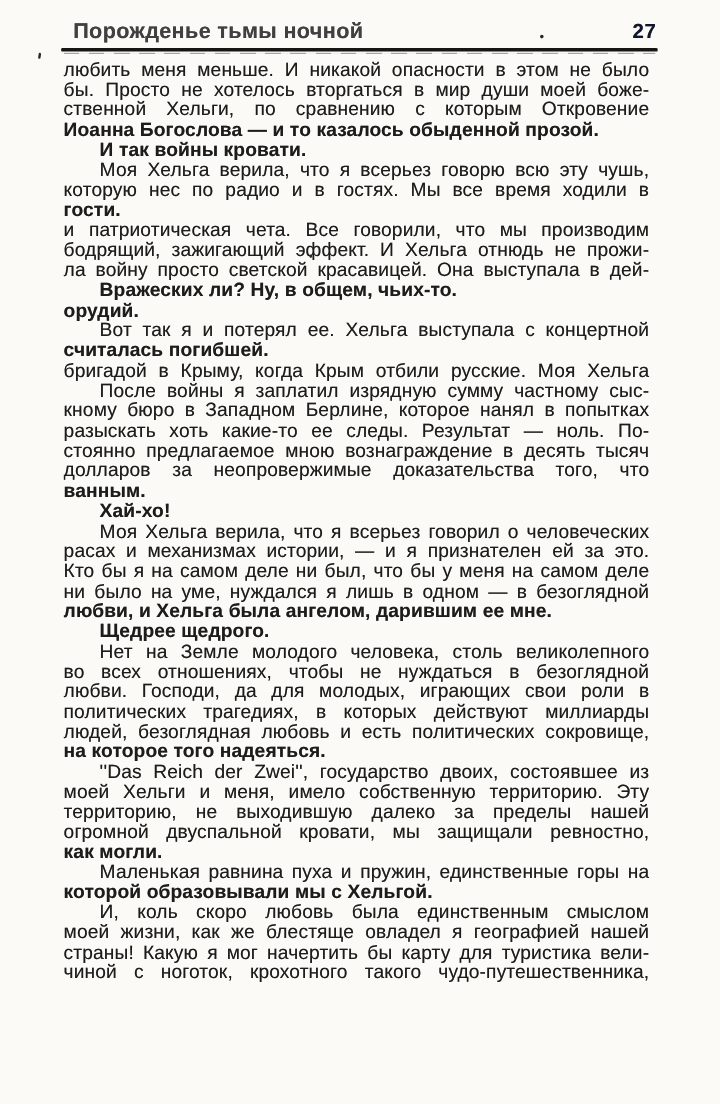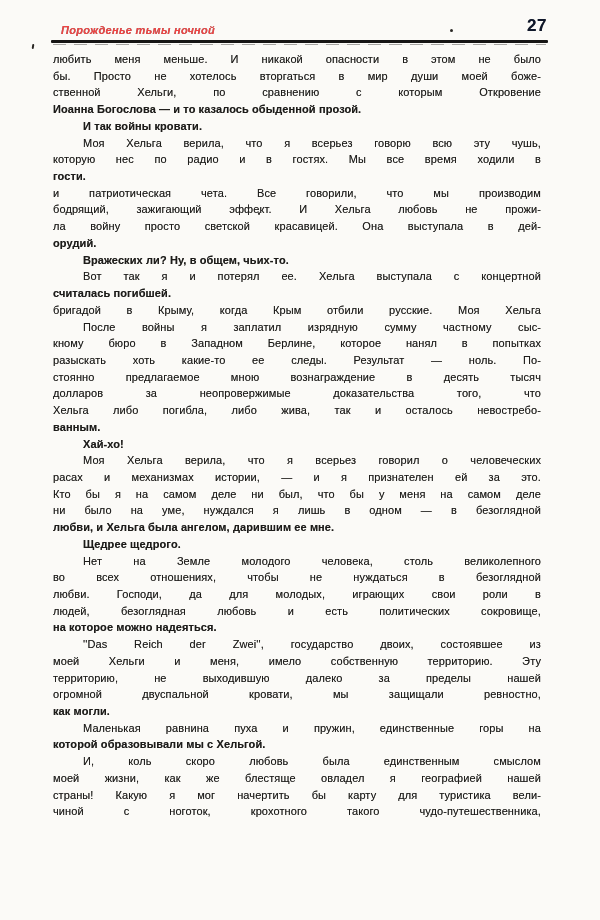--- a/index.html
+++ b/index.html
@@ -15,25 +15,24 @@
     font-family: "Liberation Sans", "DejaVu Sans", sans-serif;
     color: #1d1c1a;
   }
   
   .header {
     position: absolute;
     left: 55px; top: 16px; width: 492px;
     display: flex; justify-content: space-between; align-items: flex-end;
   }
   .running-title {
-    font-size: 11px;
+    font-size: 18px;
     font-weight: bold;
-    font-style: italic;
     letter-spacing: 0.3px;
-    color: #ef4444;
+    color: #404040;
     text-shadow: 0 0 0.5px rgba(25,24,22,0.6);
     padding-left: 6px;
   }
   .page-number {
     font-size: 17px;
     font-weight: bold;
     letter-spacing: 0.5px;
     color: #0f172a;
     text-shadow: 0 0 0.5px rgba(25,24,22,0.6);
   }
@@ -51,21 +50,21 @@
       rgba(30,28,26,0.05) 13px, rgba(30,28,26,0.05) 21px);
   }
   
   .text-column {
     position: absolute;
     left: 53px; top: 51px; width: 488px;
   }
   .line {
     height: 16.72px;
     line-height: 16.72px;
-    font-size: 11px;
+    font-size: 16px;
     letter-spacing: 0.1px;
     text-align: justify;
     text-align-last: justify;
     overflow: hidden;
     white-space: normal;
     text-shadow: 0 0 0.5px rgba(28,27,25,0.55);
   }
   .line.indent { text-indent: 30px; }
   .line.para-end { text-align-last: left; font-weight: bold; }
   
@@ -90,46 +89,46 @@
   <div class="text-column">
       <div class="line">любить меня меньше. И никакой опасности в этом не было</div>
       <div class="line">бы. Просто не хотелось вторгаться в мир души моей боже-</div>
       <div class="line">ственной Хельги, по сравнению с которым Откровение</div>
       <div class="line para-end">Иоанна Богослова — и то казалось обыденной прозой.</div>
       <div class="line indent para-end">И так войны кровати.</div>
       <div class="line indent">Моя Хельга верила, что я всерьез говорю всю эту чушь,</div>
       <div class="line">которую нес по радио и в гостях. Мы все время ходили в</div>
       <div class="line para-end">гости.</div>
       <div class="line">и патриотическая чета. Все говорили, что мы производим</div>
-      <div class="line">бодрящий, зажигающий эффект. И Хельга любовь не прожи-</div>
+      <div class="line">бодрящий, зажигающий эффект. И Хельга отнюдь не прожи-</div>
       <div class="line">ла войну просто светской красавицей. Она выступала в дей-</div>
+      <div class="line indent para-end">Вражеских ли? Ну, в общем, чьих-то.</div>
       <div class="line para-end">орудий.</div>
-      <div class="line indent para-end">Вражеских ли? Ну, в общем, чьих-то.</div>
       <div class="line indent">Вот так я и потерял ее. Хельга выступала с концертной</div>
       <div class="line para-end">считалась погибшей.</div>
       <div class="line">бригадой в Крыму, когда Крым отбили русские. Моя Хельга</div>
       <div class="line indent">После войны я заплатил изрядную сумму частному сыс-</div>
       <div class="line">кному бюро в Западном Берлине, которое нанял в попытках</div>
       <div class="line">разыскать хоть какие-то ее следы. Результат — ноль. По-</div>
       <div class="line">стоянно предлагаемое мною вознаграждение в десять тысяч</div>
       <div class="line">долларов за неопровержимые доказательства того, что</div>
-      <div class="line">Хельга либо погибла, либо жива, так и осталось невостребо-</div>
       <div class="line para-end">ванным.</div>
       <div class="line indent para-end">Хай-хо!</div>
       <div class="line indent">Моя Хельга верила, что я всерьез говорил о человеческих</div>
       <div class="line">расах и механизмах истории, — и я признателен ей за это.</div>
       <div class="line">Кто бы я на самом деле ни был, что бы у меня на самом деле</div>
       <div class="line">ни было на уме, нуждался я лишь в одном — в безоглядной</div>
       <div class="line para-end">любви, и Хельга была ангелом, дарившим ее мне.</div>
       <div class="line indent para-end">Щедрее щедрого.</div>
       <div class="line indent">Нет на Земле молодого человека, столь великолепного</div>
       <div class="line">во всех отношениях, чтобы не нуждаться в безоглядной</div>
       <div class="line">любви. Господи, да для молодых, играющих свои роли в</div>
+      <div class="line">политических трагедиях, в которых действуют миллиарды</div>
       <div class="line">людей, безоглядная любовь и есть политических сокровище,</div>
-      <div class="line para-end">на которое можно надеяться.</div>
+      <div class="line para-end">на которое того надеяться.</div>
       <div class="line indent">''Das Reich der Zwei'', государство двоих, состоявшее из</div>
       <div class="line">моей Хельги и меня, имело собственную территорию. Эту</div>
       <div class="line">территорию, не выходившую далеко за пределы нашей</div>
       <div class="line">огромной двуспальной кровати, мы защищали ревностно,</div>
       <div class="line para-end">как могли.</div>
       <div class="line indent">Маленькая равнина пуха и пружин, единственные горы на</div>
       <div class="line para-end">которой образовывали мы с Хельгой.</div>
       <div class="line indent">И, коль скоро любовь была единственным смыслом</div>
       <div class="line">моей жизни, как же блестяще овладел я географией нашей</div>
       <div class="line">страны! Какую я мог начертить бы карту для туристика вели-</div>

